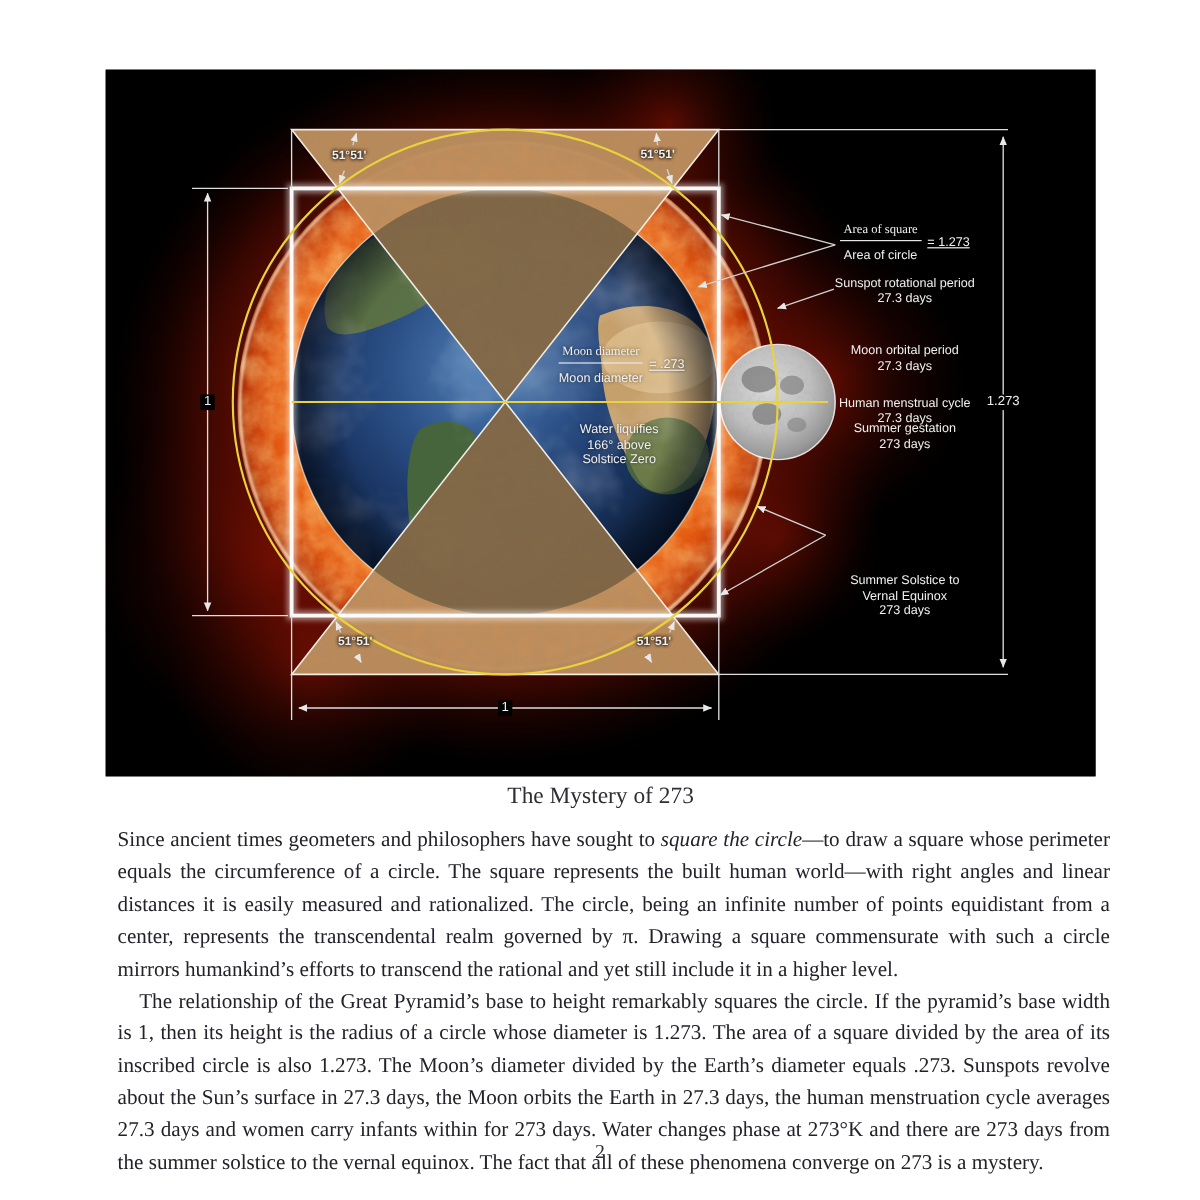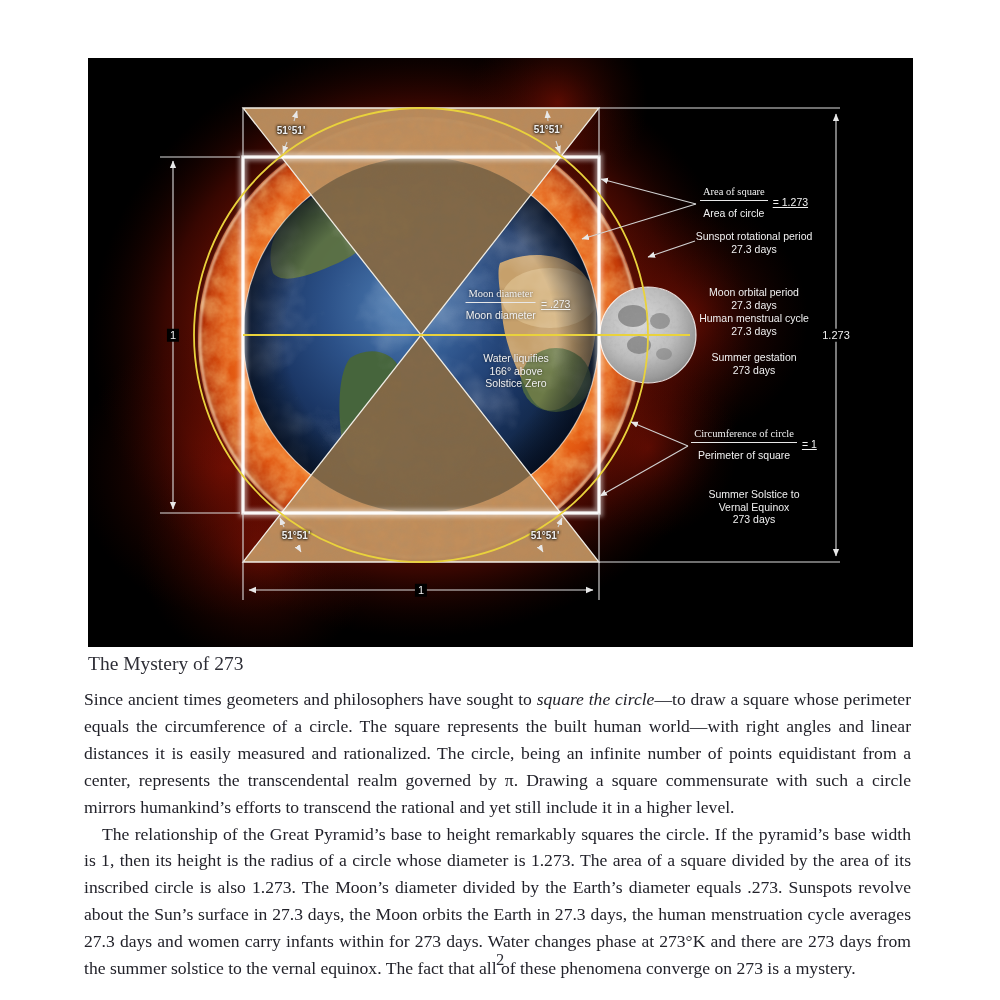--- a/index.html
+++ b/index.html
@@ -17,23 +17,23 @@
   .frac{display:inline-block;}
   .frac .num{display:block;border-bottom:1px solid #e8e8e8;padding:0 3px 1px 3px;font-family:Liberation Serif, serif;}
   .frac .den{display:block;padding-top:6px;}
   .frac + .eq{margin-left:5px;text-decoration:underline;}
   .dim{transform:translate(-50%,-50%);background:#000;padding:0 3px;font-size:11px;}
   .ang{transform:translate(-50%,-50%);font-weight:bold;font-size:10px;
        text-shadow:0 0 3px #000,0 0 3px #000;}
   .ctr{transform:translate(-50%,0);text-shadow:0 0 3px rgba(0,0,0,.6);}
 
   
-  #caption{position:absolute;left:88px;top:653px;width:825px;
+  #caption{position:absolute;left:88px;top:653px;width:825px;text-align:center;
            font-size:19.5px;color:#2e2e36;}
-  #body-text{position:absolute;left:84px;top:686px;width:827px;
+  #body-text{position:absolute;left:98px;top:686px;width:827px;
              font-size:17.6px;line-height:26.9px;color:#22222a;}
   #body-text p{margin:0;text-align:justify;}
   #body-text p.indent{text-indent:18px;}
   #page-number{position:absolute;left:0;top:950px;width:1000px;text-align:center;
                font-size:16.5px;color:#2e2e36;}
 </style>
 </head>
 <body>
 
 <div id="figure">
@@ -244,39 +244,32 @@
   <div class="flabel ann" style="left:556px;top:172px">
     <div>Sunspot rotational period</div>
     <div>27.3 days</div>
   </div>
 
   <div class="flabel ann" style="left:556px;top:228px">
     <div>Moon orbital period</div>
     <div>27.3 days</div>
   </div>
 
-  <div class="flabel ann" style="left:556px;top:254px">
+  <div class="flabel ann" style="left:556px;top:272px">
     <div>Human menstrual cycle</div>
     <div>27.3 days</div>
   </div>
 
   <div class="flabel ann" style="left:556px;top:293px">
     <div>Summer gestation</div>
     <div>273 days</div>
   </div>
 
-  <div class="flabel ann fracwrap" style="left:556px;top:370px">
-    <span class="frac">
-      <span class="num">Circumference of circle</span>
-      <span class="den">Perimeter of square</span>
-    </span>
-    <span class="eq">= 1</span>
-  </div>
-
-  <div class="flabel ann" style="left:556px;top:430px">
+
+  <div class="flabel ann" style="left:556px;top:420px">
     <div>Summer Solstice to</div>
     <div>Vernal Equinox</div>
     <div>273 days</div>
   </div>
 </div>
 
 <div id="caption">The Mystery of 273</div>
 <div id="body-text">
     <p><span>Since ancient times geometers and philosophers have sought to </span><i>square the circle</i><span>—to draw a square whose perimeter equals the circumference of a circle. The square represents the built human world—with right angles and linear distances it is easily measured and rationalized. The circle, being an infinite number of points equidistant from a center, represents the transcendental realm governed by π. Drawing a square commensurate with such a circle mirrors humankind’s efforts to transcend the rational and yet still include it in a higher level.</span></p>
     <p class="indent"><span>The relationship of the Great Pyramid’s base to height remarkably squares the circle. If the pyramid’s base width is 1, then its height is the radius of a circle whose diameter is 1.273. The area of a square divided by the area of its inscribed circle is also 1.273. The Moon’s diameter divided by the Earth’s diameter equals .273. Sunspots revolve about the Sun’s surface in 27.3 days, the Moon orbits the Earth in 27.3 days, the human menstruation cycle averages 27.3 days and women carry infants within for 273 days. Water changes phase at 273°K and there are 273 days from the summer solstice to the vernal equinox. The fact that all of these phenomena converge on 273 is a mystery.</span></p>

